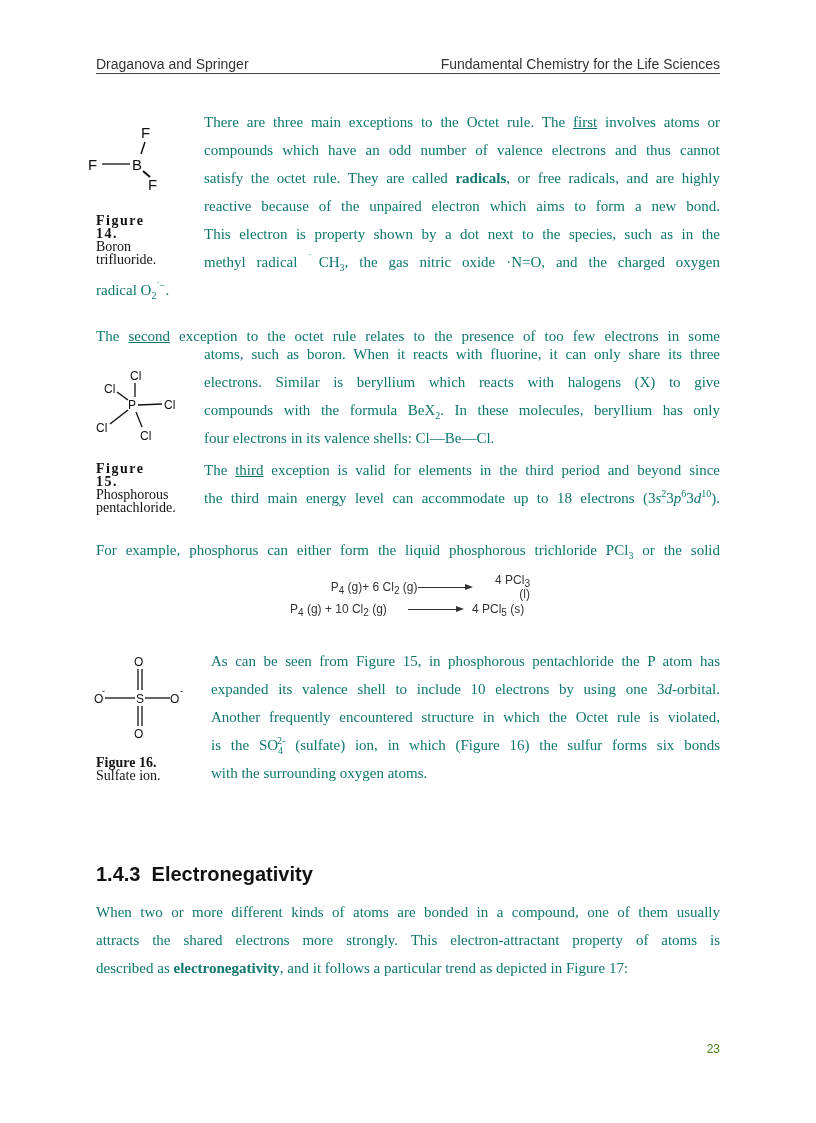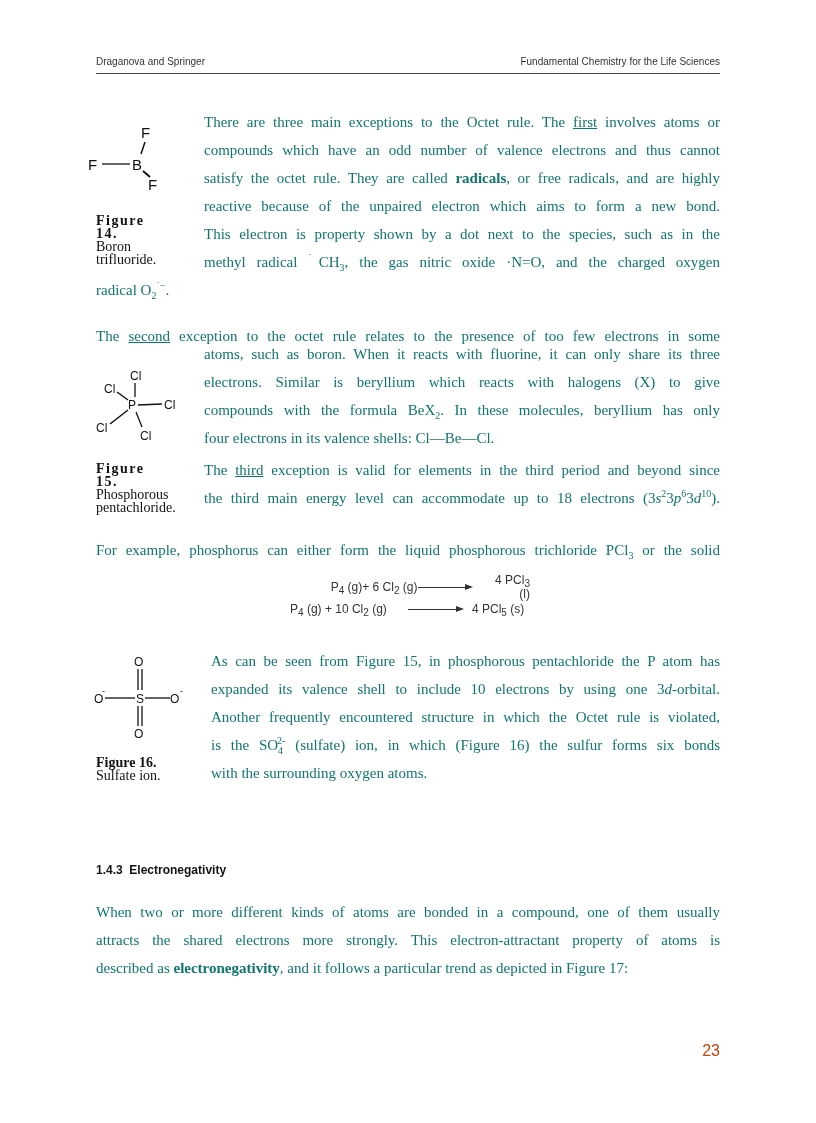--- a/index.html
+++ b/index.html
@@ -1,28 +1,28 @@
 <!DOCTYPE html>
 <html><head>
 <meta charset="utf-8">
 <style>
   html, body { margin: 0; padding: 0; background: #ffffff; }
   body { width: 816px; height: 1123px; position: relative; overflow: hidden; color: #111; }
   .abs { position: absolute; }
-  .hdr { font-family: "Liberation Sans", sans-serif; font-size: 10px; color: #333; top: 56px; }
+  .hdr { font-family: "Liberation Sans", sans-serif; font-size: 14px; color: #333; top: 56px; }
   .hdr-left { left: 96px; }
   .hdr-right { right: 96px; }
   .rule { left: 96px; width: 624px; top: 73px; height: 0; border-top: 1.5px solid #444; }
   .serif { font-family: "Liberation Serif", serif; font-size: 15px; line-height: 28px; color: #0f766e; }
   .jline { display: block; text-align: justify; text-align-last: justify; white-space: nowrap; height: 28px; }
   .jline.last { text-align-last: left; }
   .caption { font-family: "Liberation Serif", serif; font-size: 14px; line-height: 13px; color: #111; }
   .caption b { letter-spacing: 2px; }
-  .heading { font-family: "Liberation Sans", sans-serif; font-weight: bold; font-size: 12px; color: #111; }
-  .pagenum { font-family: "Liberation Sans", sans-serif; font-size: 16px; color: #c2410c; }
+  .heading { font-family: "Liberation Sans", sans-serif; font-weight: bold; font-size: 20px; color: #111; }
+  .pagenum { font-family: "Liberation Sans", sans-serif; font-size: 12px; color: #4d7c0f; }
   sub, sup { font-size: 10px; line-height: 0; }
   u { text-decoration: underline; }
   .chem { font-family: "Liberation Sans", sans-serif; }
 </style>
 </head>
 <body>
 
 <div class="abs hdr hdr-left">Draganova and Springer</div>
 <div class="abs hdr hdr-right">Fundamental Chemistry for the Life Sciences</div>
 <div class="abs rule"></div>

